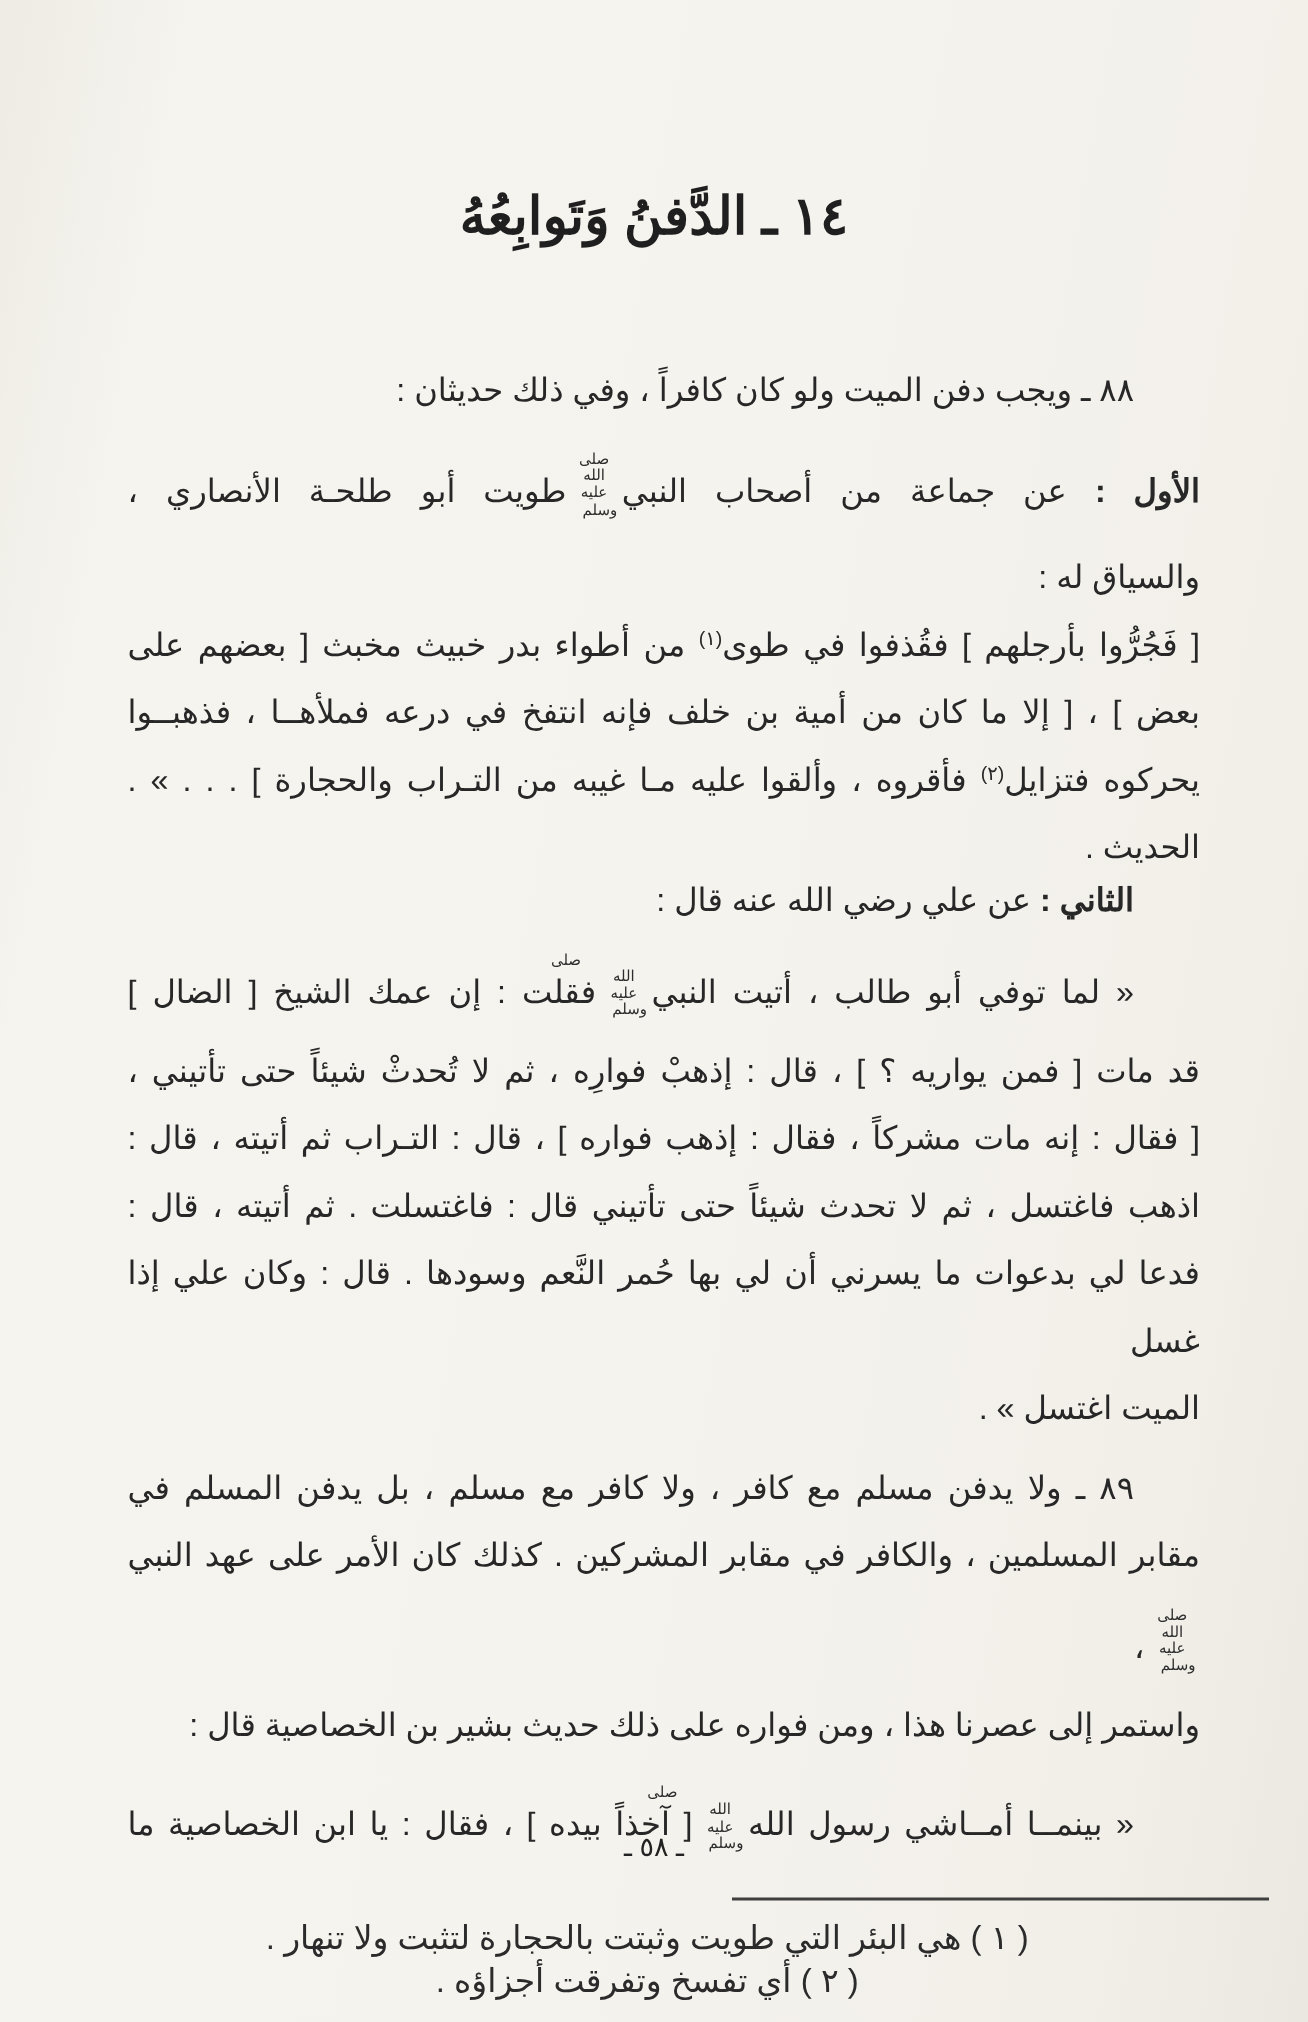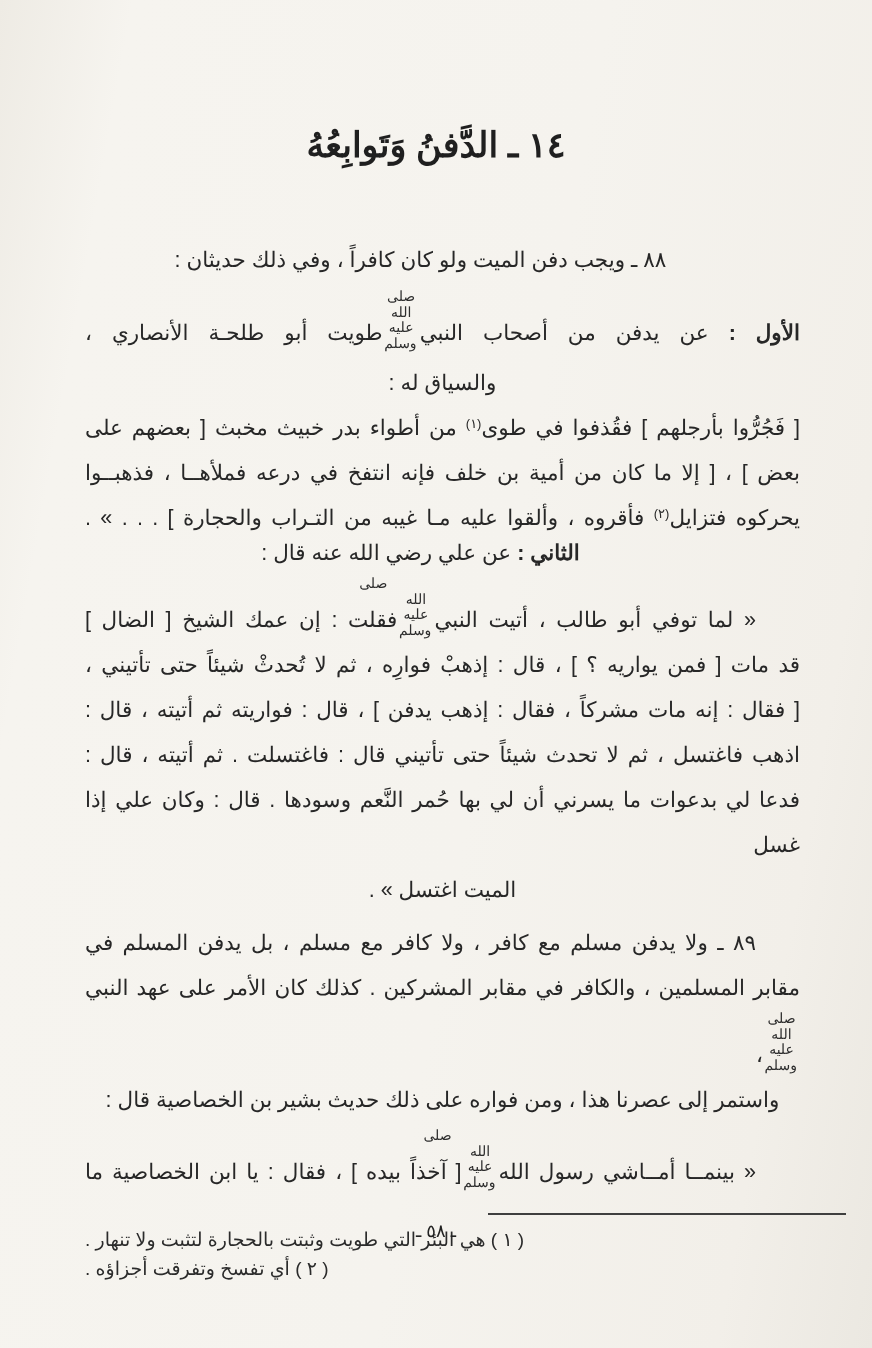--- a/index.html
+++ b/index.html
@@ -23,58 +23,58 @@
     color:#1f1f1f;
   }
   .body{
     margin-top:68px;
     padding:0 72px 0 85px; 
   }
   .line{
     direction:rtl;
     font-size:21.5px;
     line-height:45px;
-    text-align:center;
+    text-align:right;
     white-space:normal;
   }
   .fill{text-align:justify;text-align-last:justify;}
   .ind{text-indent:44px;}
   .b{font-weight:700;}
   .g6{margin-bottom:6px;}
   .g5{margin-bottom:5px;}
   .up10{margin-top:-10px;}
   .dn8{margin-top:8px;}
   .dn5{margin-top:5px;}
   .fnref{
     font-size:13px;
     vertical-align:7px;
     line-height:0;
   }
   .pbuh{
     display:inline-block;
     width:31px;
-    font-size:14px;
+    font-size:10px;
     line-height:1.12;
     text-align:center;
     vertical-align:-8px;
-    margin:0 3px;
+    margin:12px 3px;
     color:#2d2d2d;
   }
   .fn-rule{
     width:358px;
     border:none;
     border-top:2px solid #3f3f3f;
     margin:18px -46px 10px auto;
     height:0;
   }
   .fn-line{
     direction:rtl;
-    text-align:left;
+    text-align:center;
     padding-right:22px;
-    font-size:19px;
+    font-size:22px;
     line-height:29px;
     color:#2b2b2b;
   }
   .pageno{
     position:absolute;
     top:1220px;
     left:0;
     width:100%;
     text-align:center;
     font-size:18px;
@@ -86,39 +86,40 @@
 <body>
 
 <div class="page">
 
   <h1 class="title">١٤ ـ الدَّفنُ وَتَوابِعُهُ</h1>
 
   <div class="body">
 
     <div class="line ind g6"><span>٨٨ ـ ويجب دفن الميت ولو كان كافراً ، وفي ذلك حديثان :</span></div>
 
-    <div class="line fill g5"><span class="b">الأول :</span> <span>عن يدفن من أصحاب النبي</span><span class="pbuh">صلى الله عليه وسلم</span><span>طويت أبو طلحـة الأنصاري ،</span></div>
+    <div class="line fill g5"><span class="b">الأول :</span> <span>عن جماعة من أصحاب النبي</span><span class="pbuh">صلى الله عليه وسلم</span><span>طويت أبو طلحـة الأنصاري ،</span></div>
 
     <div class="line"><span>والسياق له :</span></div>
 
 
     <div class="line fill"><span>[ فَجُرُّوا بأرجلهم ] فقُذفوا في طوى</span><sup class="fnref">(١)</sup> <span>من أطواء بدر خبيث مخبث [ بعضهم على</span></div>
 
     <div class="line fill"><span>بعض ] ، [ إلا ما كان من أمية بن خلف فإنه انتفخ في درعه فملأهــا ، فذهبــوا</span></div>
 
     <div class="line fill"><span>يحركوه فتزايل</span><sup class="fnref">(٢)</sup> <span>فأقروه ، وألقوا عليه مـا غيبه من التـراب والحجارة ] . . . » .</span></div>
 
+    <div class="line"><span>الحديث .</span></div>
 
     <div class="line ind up10"><span class="b">الثاني :</span> <span>عن علي رضي الله عنه قال :</span></div>
 
     <div class="line fill ind"><span>« لما توفي أبو طالب ، أتيت النبي</span><span class="pbuh">صلى الله عليه وسلم</span><span>فقلت : إن عمك الشيخ [ الضال ]</span></div>
 
     <div class="line fill"><span>قد مات [ فمن يواريه ؟ ] ، قال : إذهبْ فوارِه ، ثم لا تُحدثْ شيئاً حتى تأتيني ،</span></div>
 
-    <div class="line fill"><span>[ فقال : إنه مات مشركاً ، فقال : إذهب يدفن ] ، قال : فواريته ثم أتيته ، قال :</span></div>
+    <div class="line fill"><span>[ فقال : إنه مات مشركاً ، فقال : إذهب فواره ] ، قال : التـراب ثم أتيته ، قال :</span></div>
 
     <div class="line fill"><span>اذهب فاغتسل ، ثم لا تحدث شيئاً حتى تأتيني قال : فاغتسلت . ثم أتيته ، قال :</span></div>
 
     <div class="line fill"><span>فدعا لي بدعوات ما يسرني أن لي بها حُمر النَّعم وسودها . قال : وكان علي إذا غسل</span></div>
 
     <div class="line"><span>الميت اغتسل » .</span></div>
 
     <div class="line fill ind dn8"><span>٨٩ ـ ولا يدفن مسلم مع كافر ، ولا كافر مع مسلم ، بل يدفن المسلم في</span></div>
 
     <div class="line fill"><span>مقابر المسلمين ، والكافر في مقابر المشركين . كذلك كان الأمر على عهد النبي</span><span class="pbuh">صلى الله عليه وسلم</span><span>،</span></div>

